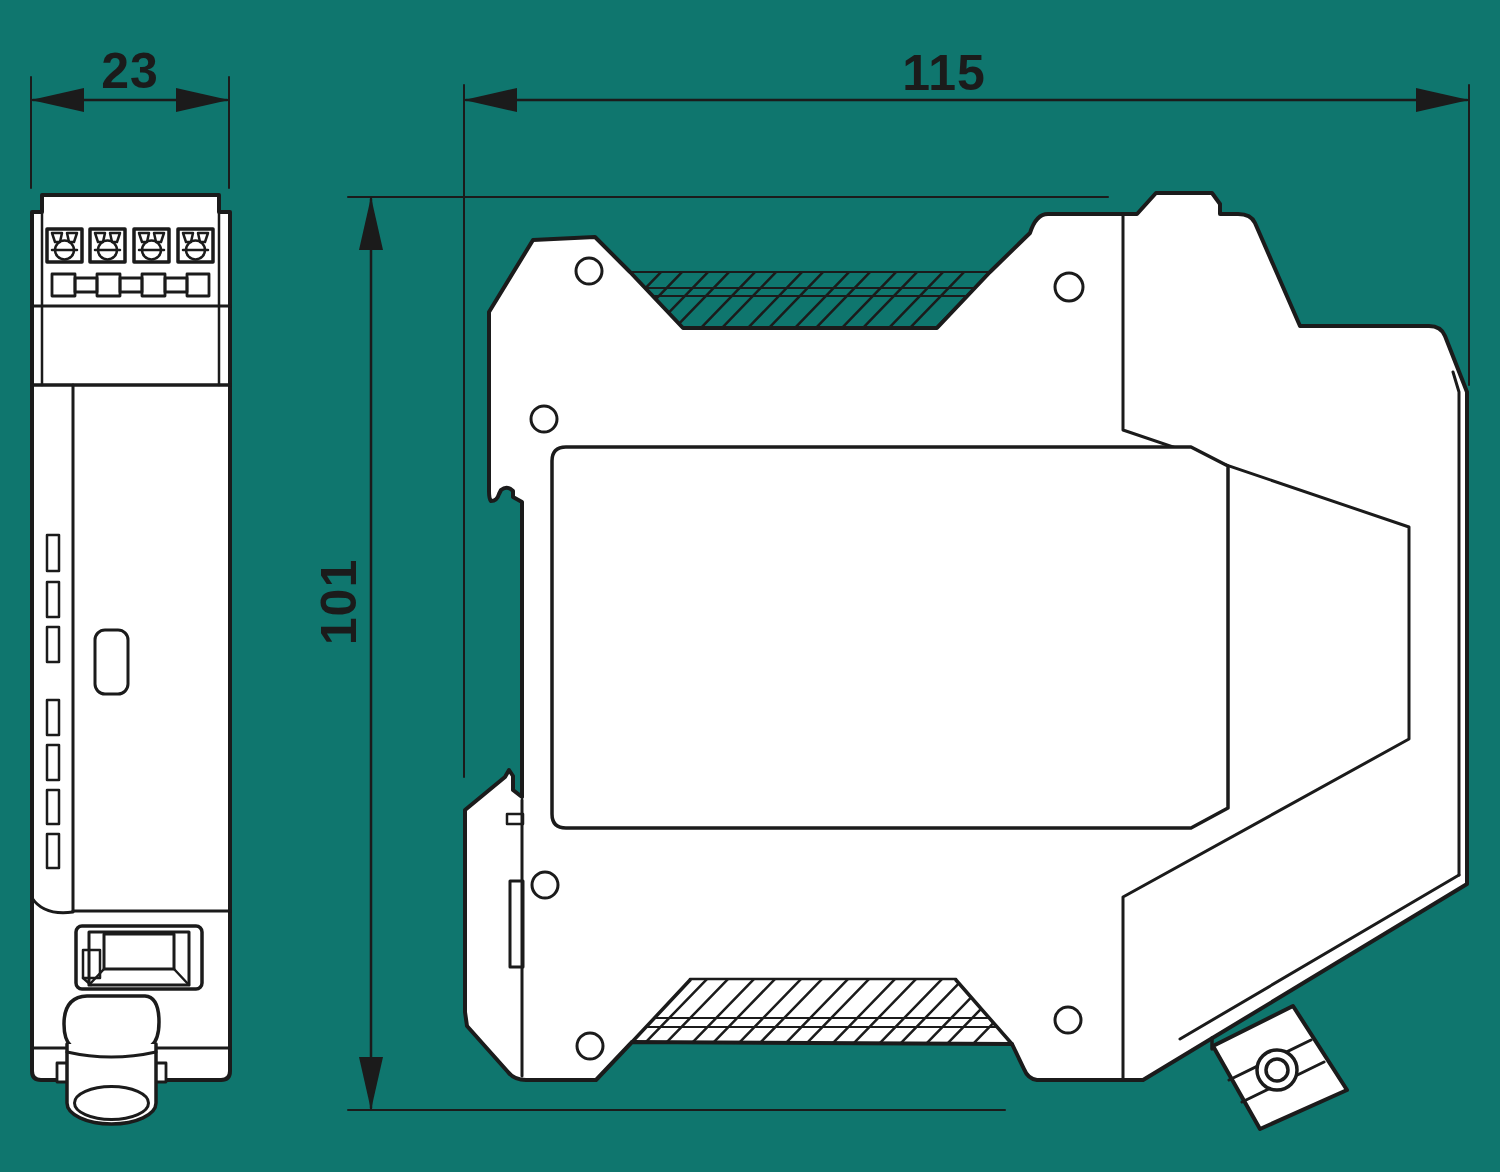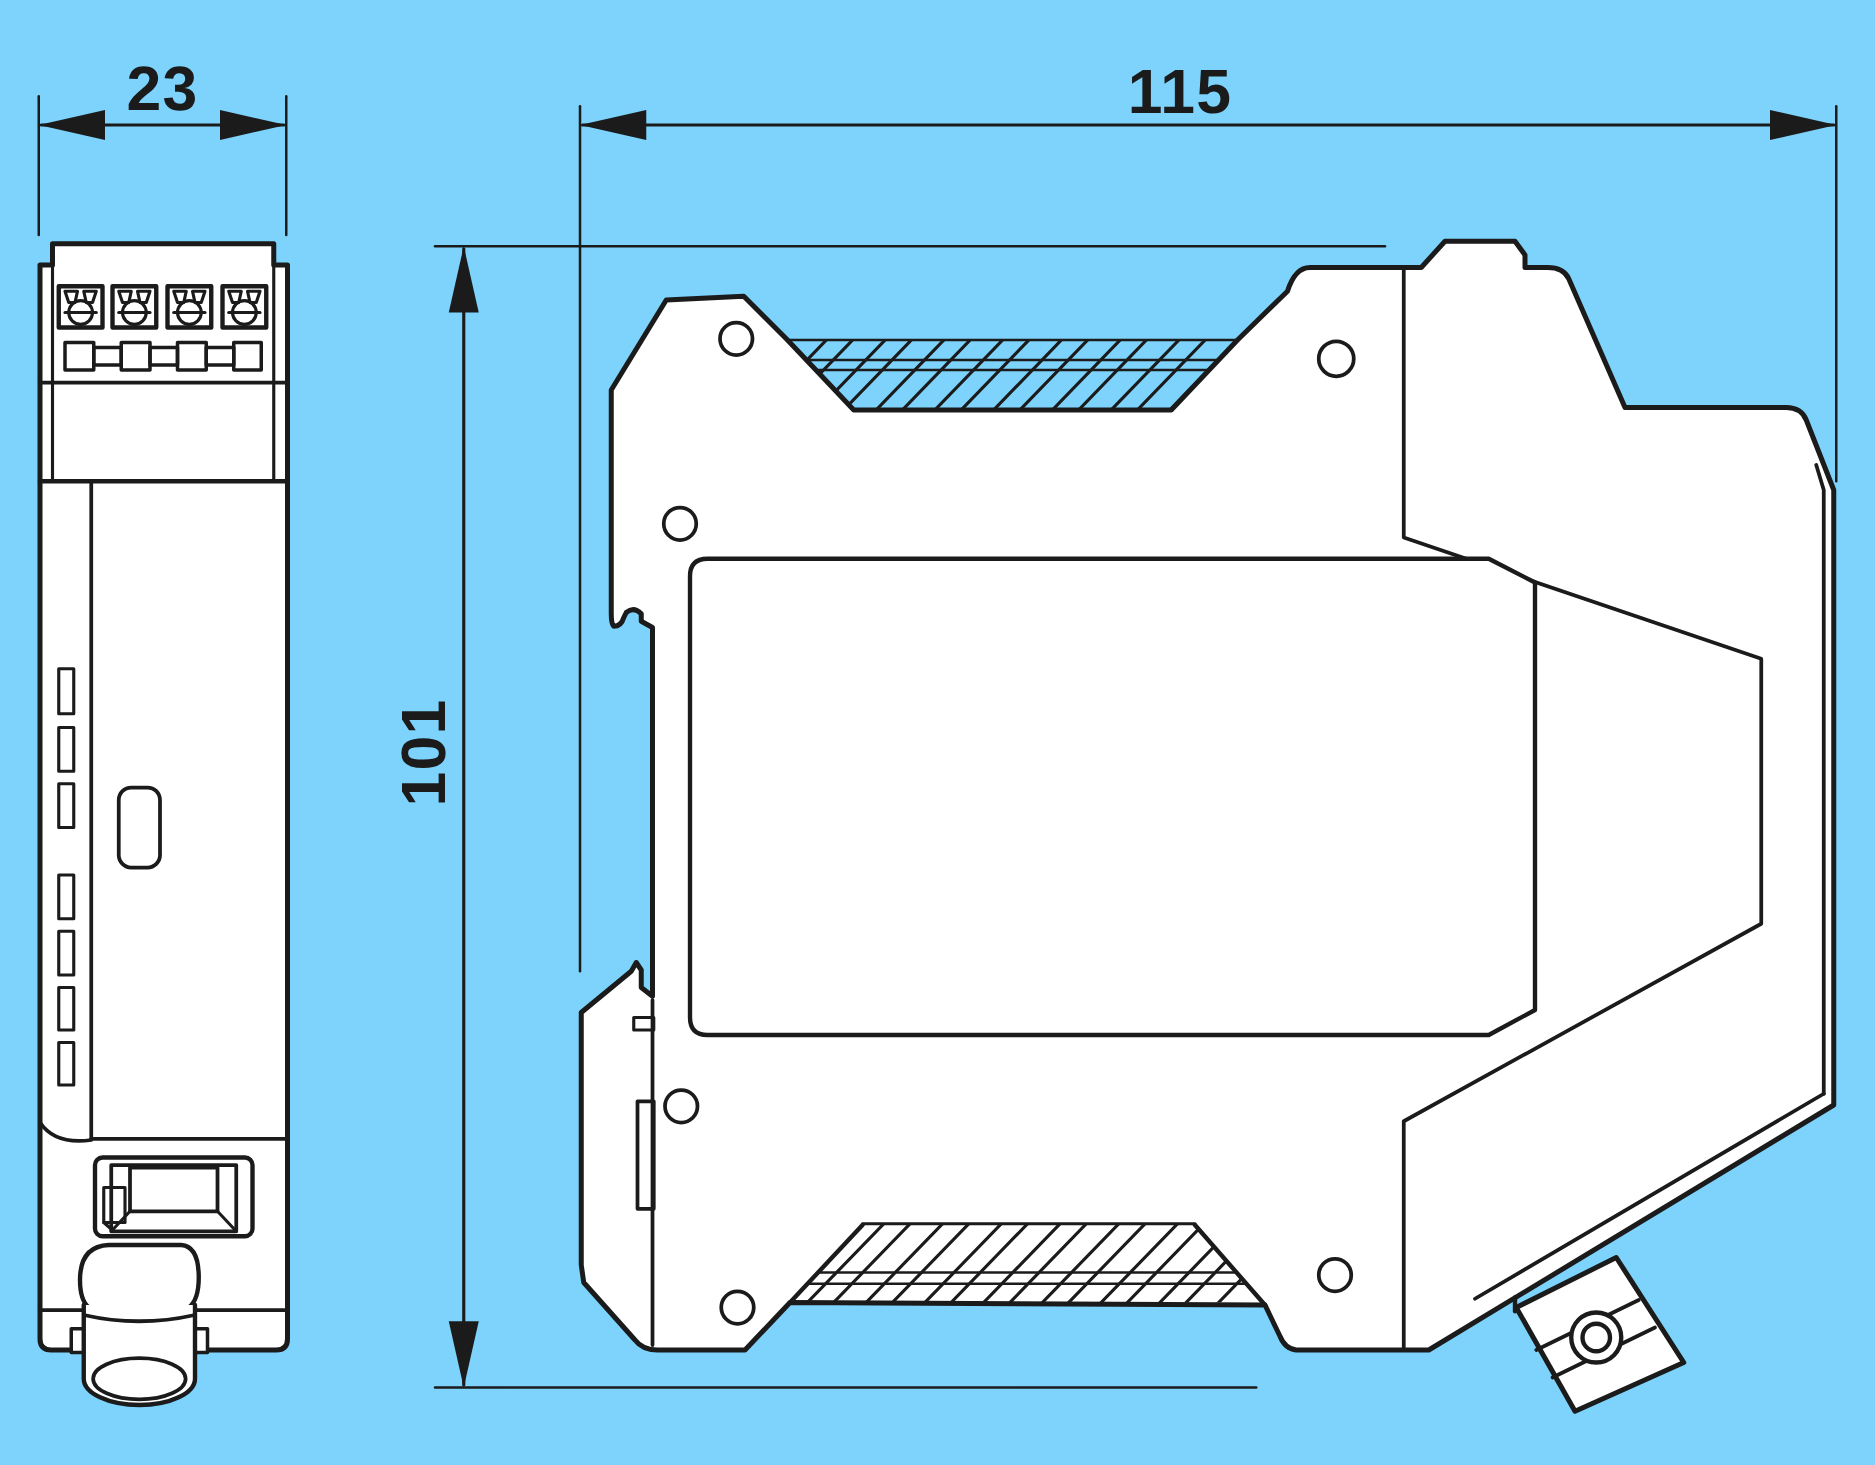--- a/index.html
+++ b/index.html
@@ -1,16 +1,16 @@
 <!DOCTYPE html>
 <html><head>
 <meta charset="utf-8">
 <style>
   html,body{margin:0;padding:0;background:#fff;}
-  .stage{position:relative;width:1500px;height:1172px;background:#7dd3fc;overflow:hidden;
+  .stage{position:relative;width:1500px;height:1172px;background:#0f766e;overflow:hidden;
          font-family:"Liberation Sans", sans-serif;}
   svg{display:block;}
   .dim-text{font-family:"Liberation Sans","DejaVu Sans",sans-serif;font-weight:bold;
             font-size:50px;fill:#1b1b1b;letter-spacing:1px;}
 </style>
 </head>
 <body>
 
 <div class="stage">
 <svg width="1500" height="1172" viewBox="0 0 1500 1172">

